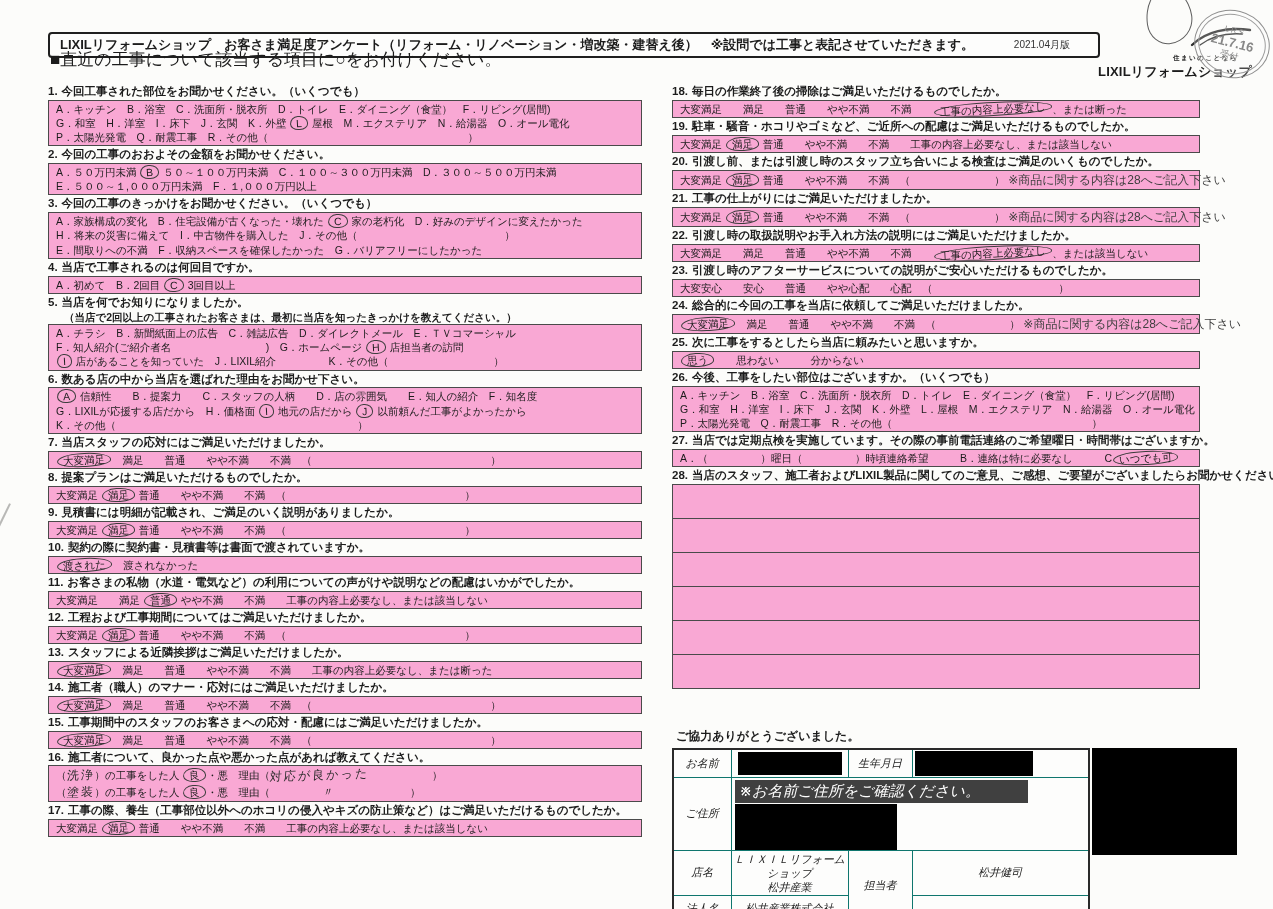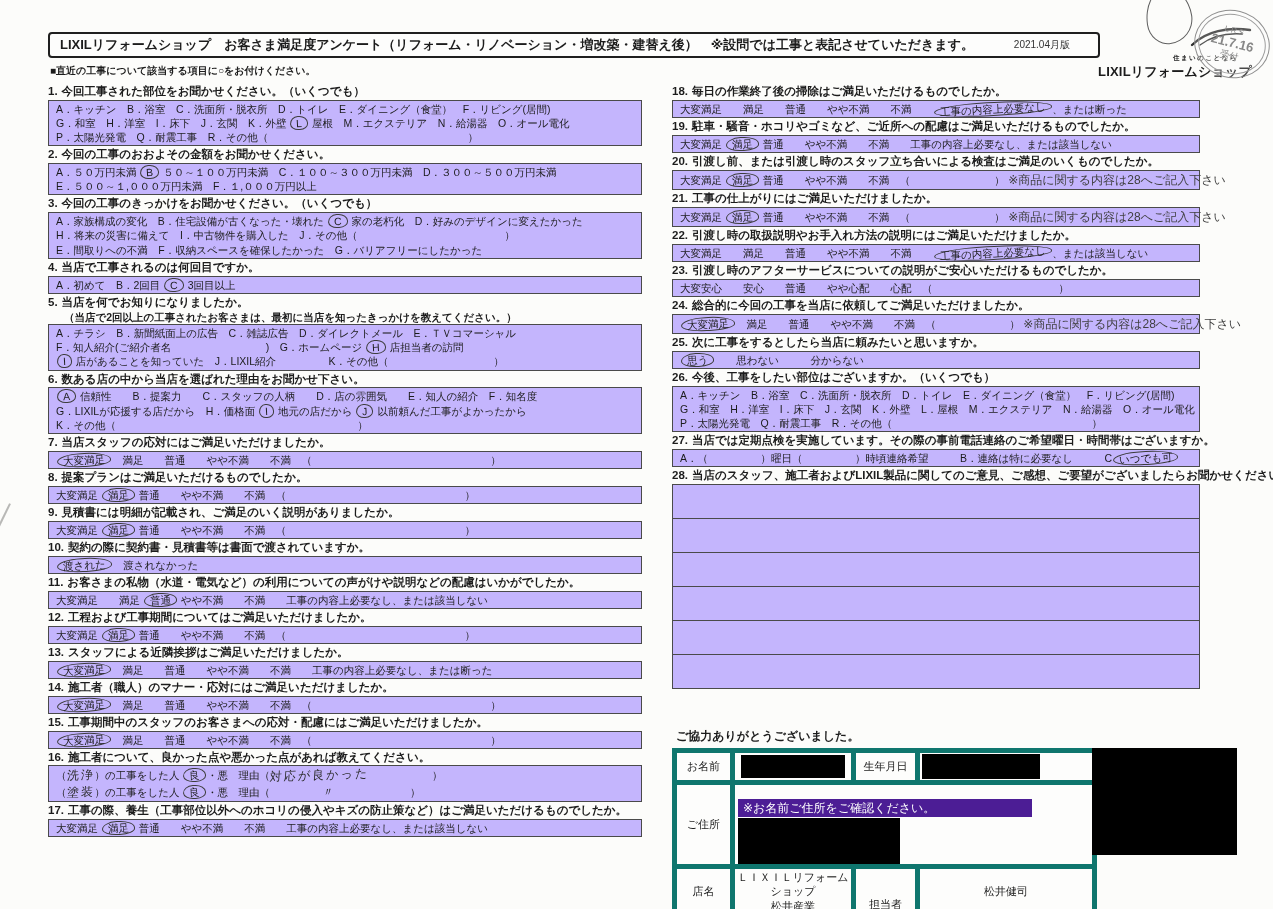--- a/index.html
+++ b/index.html
@@ -4,21 +4,21 @@
 <style>
   html,body{margin:0;padding:0;background:#e9e9e7;}
   .page{position:relative;width:1273px;height:909px;background:#fcfcfa;overflow:hidden;
         font-family:"Liberation Sans","DejaVu Sans",sans-serif;color:#1c1c1c;}
   
   .title-bar{position:absolute;left:48px;top:32px;width:1052px;height:26px;border:2px solid #1f1f1f;
              border-radius:4px;display:flex;align-items:center;justify-content:space-between;
              padding:0 10px;box-sizing:border-box;background:#fdfdfc;}
   .title{font-weight:bold;font-size:13px;white-space:nowrap;}
   .version{font-size:10px;color:#333;margin-right:18px;white-space:nowrap;}
-  .section-heading{position:absolute;left:50px;top:64px;font-weight:bold;font-size:10px;}
+  .section-heading{position:absolute;left:50px;top:48px;font-weight:normal;font-size:17px;}
   
   .logo{position:absolute;left:1096px;top:26px;display:flex;align-items:flex-end;flex-direction:column;}
   .logo-swoosh{margin-bottom:2px;}
   .logo-textwrap{margin-left:2px;}
   .logo-tagline{font-size:6.5px;font-weight:bold;letter-spacing:1.5px;text-align:right;margin-right:14px;}
   .logo-name{font-size:13px;font-weight:bold;letter-spacing:0.2px;}
   .stamp{position:absolute;left:1194px;top:10px;width:74px;height:66px;border:1.6px solid #8f8f8f;
          border-radius:50%;transform:rotate(14deg);color:#878787;display:flex;flex-direction:column;
          align-items:center;justify-content:center;line-height:1.15;background:rgba(255,255,255,0.2);}
   .stamp::before{content:"";position:absolute;inset:3px;border:1px solid #9c9c9c;border-radius:50%;}
@@ -29,43 +29,43 @@
              border-radius:48% 52% 55% 45%/60% 55% 45% 40%;transform:rotate(-8deg);}
   .pencil-mark{position:absolute;left:2px;top:502px;width:2px;height:32px;background:#b8b8b6;transform:rotate(26deg);}
   
   .col{position:absolute;top:84px;}
   .col-left{left:48px;width:594px;}
   .col-right{left:672px;width:528px;}
   .question{margin-bottom:2px;}
   .q-head{font-weight:bold;font-size:11.5px;line-height:1.2;margin:1px 0 1px;white-space:nowrap;}
   .q-num{display:inline-block;margin-right:4px;}
   .q-note{font-weight:bold;font-size:10.5px;line-height:1.2;margin:0 0 1px 16px;white-space:nowrap;}
-  .q-box{border:1px solid #4a4a4a;padding:1px 7px;box-sizing:border-box;width:100%;background:#c4b5fd;}
+  .q-box{border:1px solid #4a4a4a;padding:1px 7px;box-sizing:border-box;width:100%;background:#f9a8d4;}
   .opt-line{white-space:pre;font-size:10.5px;line-height:1.35;}
   .opt{white-space:pre;}
   .circled{display:inline-block;border:1.6px solid #3d3d3d;border-radius:48% 52% 50% 50%/58% 55% 45% 48%;
            padding:0 5px;margin:0 1px;transform:rotate(-3deg);line-height:1.15;}
   .small-note{font-size:12px;color:#3f3f3f;}
   .hw{display:inline-block;color:#2a2a2a;font-size:12px;letter-spacing:2px;transform:skewX(-6deg) rotate(-2deg);}
   .q-box.ruled{padding:0;}
   .ruled-row{height:33px;border-bottom:1px solid #4a4a4a;}
   .ruled-row:last-child{border-bottom:none;}
   
   .closing{position:absolute;left:676px;top:728px;font-weight:bold;font-size:12px;}
   .info-table{position:absolute;left:672px;top:748px;border-collapse:collapse;background:#fdfdfc;}
-  .info-table td{border:5px solid #0f766e;font-size:11px;padding:1px 2px;vertical-align:middle;box-sizing:border-box;}
+  .info-table td{border:1px solid #0f766e;font-size:11px;padding:1px 2px;vertical-align:middle;box-sizing:border-box;font-style:italic;}
   .info-table{border:2px solid #2a2a2a;}
   .info-table .lbl{text-align:center;}
   .cell-center{text-align:center;}
   .store-val{font-size:10px;text-align:center;line-height:1.3;}
   .redact{background:#000;}
   .r-name{width:104px;height:23px;margin:1px 4px;}
   .r-birth{width:118px;height:25px;margin:0;}
   .addr-cell{padding:0 !important;vertical-align:top !important;}
-  .addr-note{background:#4c1d95;color:#fff;font-size:12px;line-height:1.5;padding:0 5px;margin:14px 60px 0 3px;}
+  .addr-note{background:#404040;color:#fff;font-size:15px;line-height:1.5;padding:0 5px;margin:2px 60px 0 3px;}
   .addr-redact{width:162px;height:46px;margin:1px 0 0 3px;}
   .block-redact{position:absolute;left:1092px;top:748px;width:145px;height:107px;background:#000;}
 </style>
 </head>
 <body>
 
 <div class="page">
 
   <div class="title-bar">
     <span class="title">LIXILリフォームショップ　お客さま満足度アンケート（リフォーム・リノベーション・増改築・建替え後）　※設問では工事と表記させていただきます。</span>

